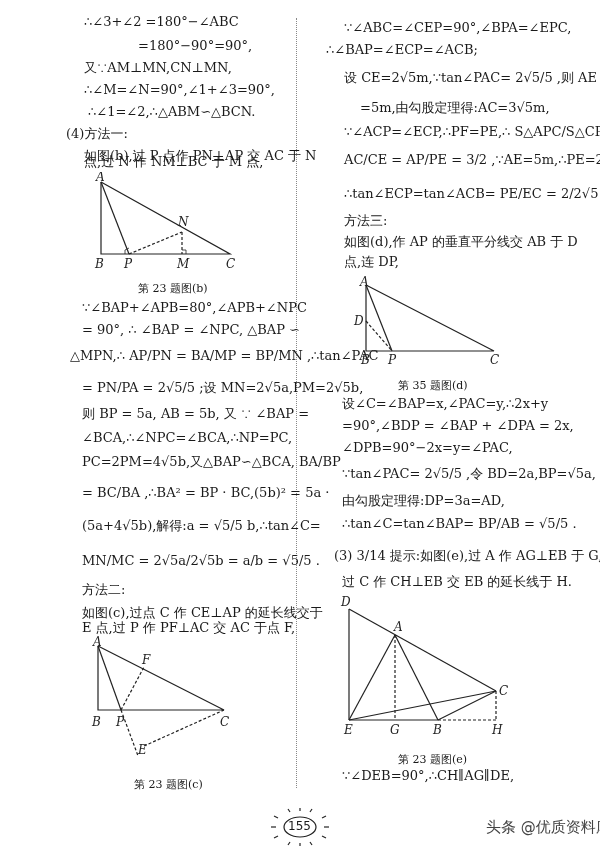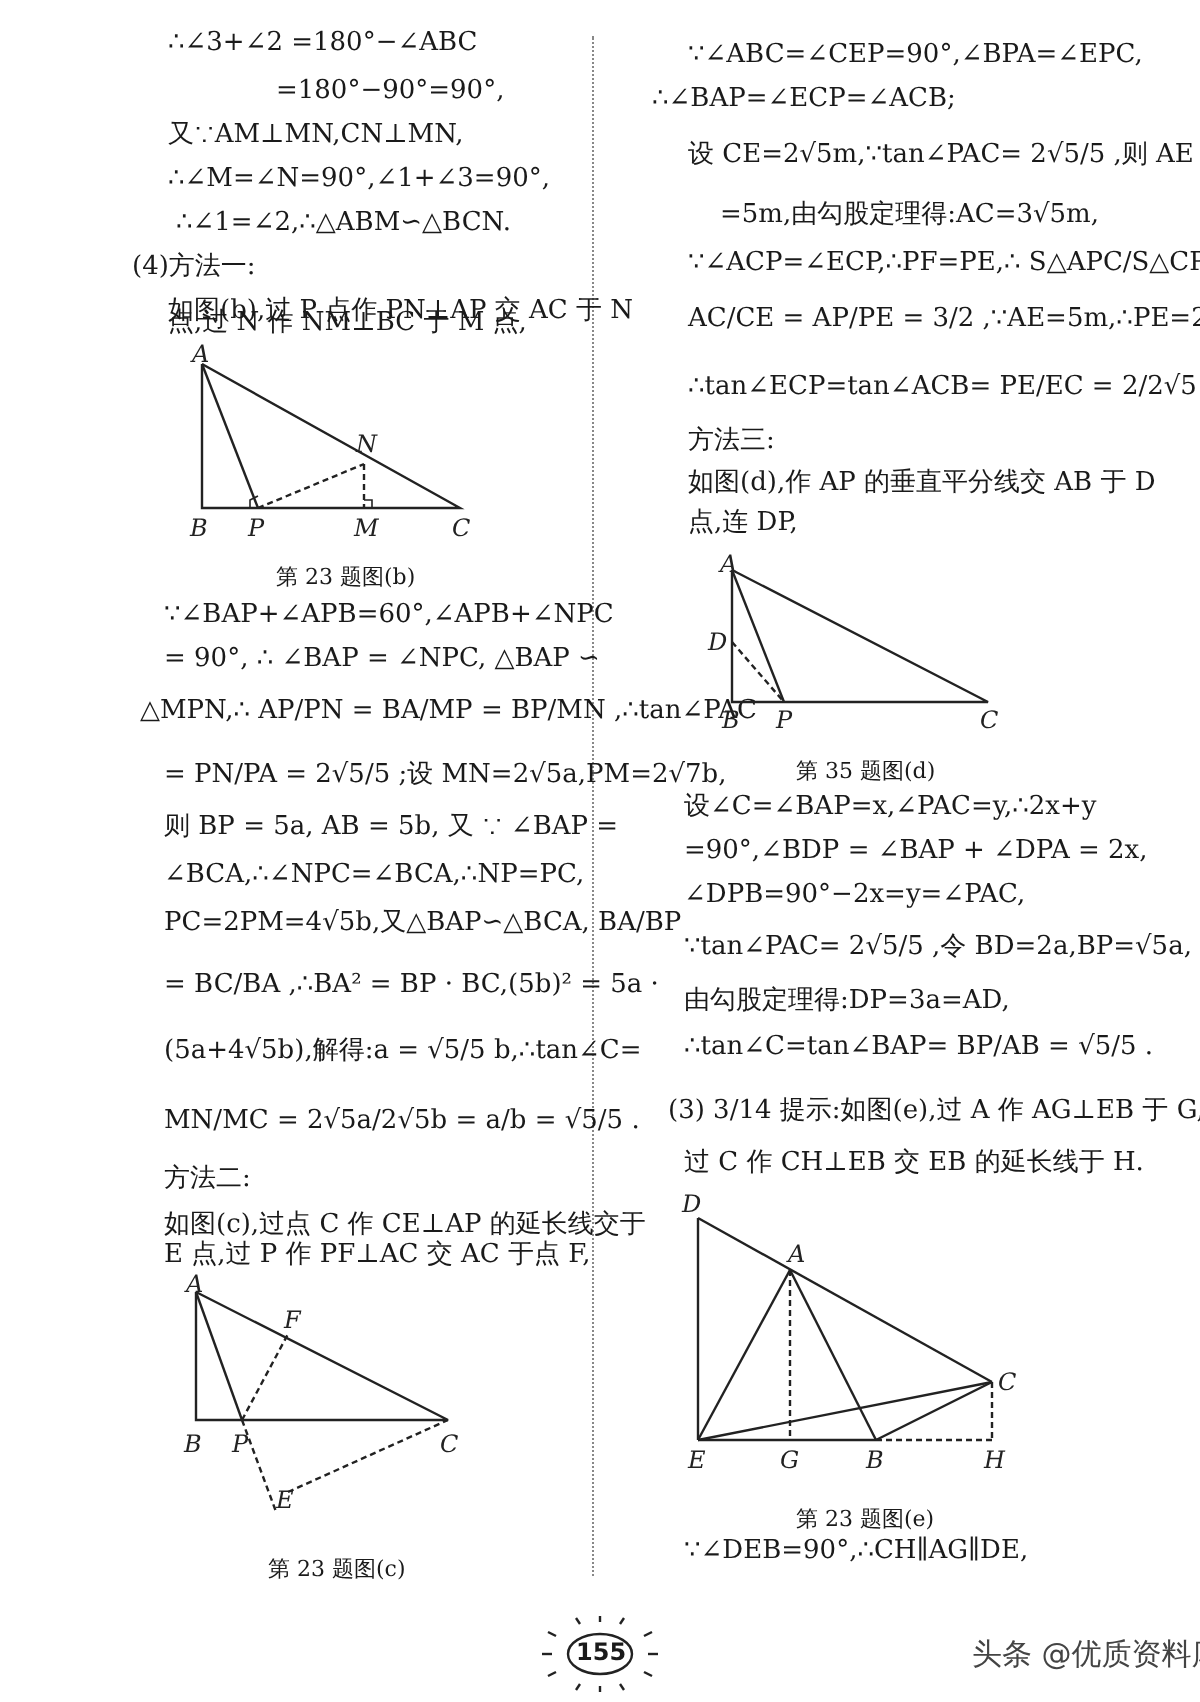--- a/index.html
+++ b/index.html
@@ -5,21 +5,21 @@
   html, body { margin:0; padding:0; background:#ffffff; }
   body { width:600px; height:851px; position:relative; overflow:hidden;
          font-family:"DejaVu Serif", serif; color:#1a1a1a; font-size:13px; }
   .line { position:absolute; white-space:nowrap; font-size:13px; line-height:16px; }
   .cap { position:absolute; font-size:11px; white-space:nowrap; }
   .divider { position:absolute; left:296px; top:18px; width:0; height:770px;
              border-left:1px dotted #888; }
   svg line, svg polyline { stroke:#222; stroke-width:1.2; fill:none; }
   .dash { stroke-dasharray:3 2; }
   svg text { font-family:"DejaVu Serif", serif; font-style:italic; font-size:12px; fill:#222; }
-  .pagenum { position:absolute; left:262px; top:806px; width:76px; height:40px;font-weight:bold; }
+  .pagenum { position:absolute; left:262px; top:806px; width:76px; height:40px; }
   .watermark { position:absolute; left:486px; top:818px; font-family:"DejaVu Sans", sans-serif;
                font-size:15px; color:#444; white-space:nowrap; }
 </style>
 </head>
 <body>
 
 <div class="divider"></div>
 
 <div>
   <div class="line" style="left:84px;top:14px">∴∠3+∠2 =180°−∠ABC</div>
@@ -41,24 +41,24 @@
     <polyline points="92,78 96,78 96,82" style="stroke-width:0.8"></polyline>
     <text x="6" y="9">A</text>
     <text x="88" y="54">N</text>
     <text x="5" y="96">B</text>
     <text x="34" y="96">P</text>
     <text x="87" y="96">M</text>
     <text x="136" y="96">C</text>
   </svg>
   <div class="cap" style="left:138px;top:281px">第 23 题图(b)</div>
 
-  <div class="line" style="left:82px;top:300px">∵∠BAP+∠APB=60°,∠APB+∠NPC</div>
+  <div class="line" style="left:82px;top:300px">∵∠BAP+∠APB=80°,∠APB+∠NPC</div>
   <div class="line" style="left:82px;top:322px">= 90°, ∴ ∠BAP = ∠NPC, △BAP ∽</div>
   <div class="line" style="left:70px;top:348px">△MPN,∴ AP/PN = BA/MP = BP/MN ,∴tan∠PAC</div>
-  <div class="line" style="left:82px;top:380px">= PN/PA = 2√5/5 ;设 MN=2√5a,PM=2√7b,</div>
+  <div class="line" style="left:82px;top:380px">= PN/PA = 2√5/5 ;设 MN=2√5a,PM=2√5b,</div>
   <div class="line" style="left:82px;top:406px">则 BP = 5a, AB = 5b, 又 ∵ ∠BAP =</div>
   <div class="line" style="left:82px;top:430px">∠BCA,∴∠NPC=∠BCA,∴NP=PC,</div>
   <div class="line" style="left:82px;top:454px">PC=2PM=4√5b,又△BAP∽△BCA, BA/BP</div>
   <div class="line" style="left:82px;top:485px">= BC/BA ,∴BA² = BP · BC,(5b)² = 5a ·</div>
   <div class="line" style="left:82px;top:518px">(5a+4√5b),解得:a = √5/5 b,∴tan∠C=</div>
   <div class="line" style="left:82px;top:553px">MN/MC = 2√5a/2√5b = a/b = √5/5 .</div>
   <div class="line" style="left:82px;top:582px">方法二:</div>
   <div class="line" style="left:82px;top:605px">如图(c),过点 C 作 CE⊥AP 的延长线交于</div>
   <div class="line" style="left:82px;top:620px">E 点,过 P 作 PF⊥AC 交 AC 于点 F,</div>
 

